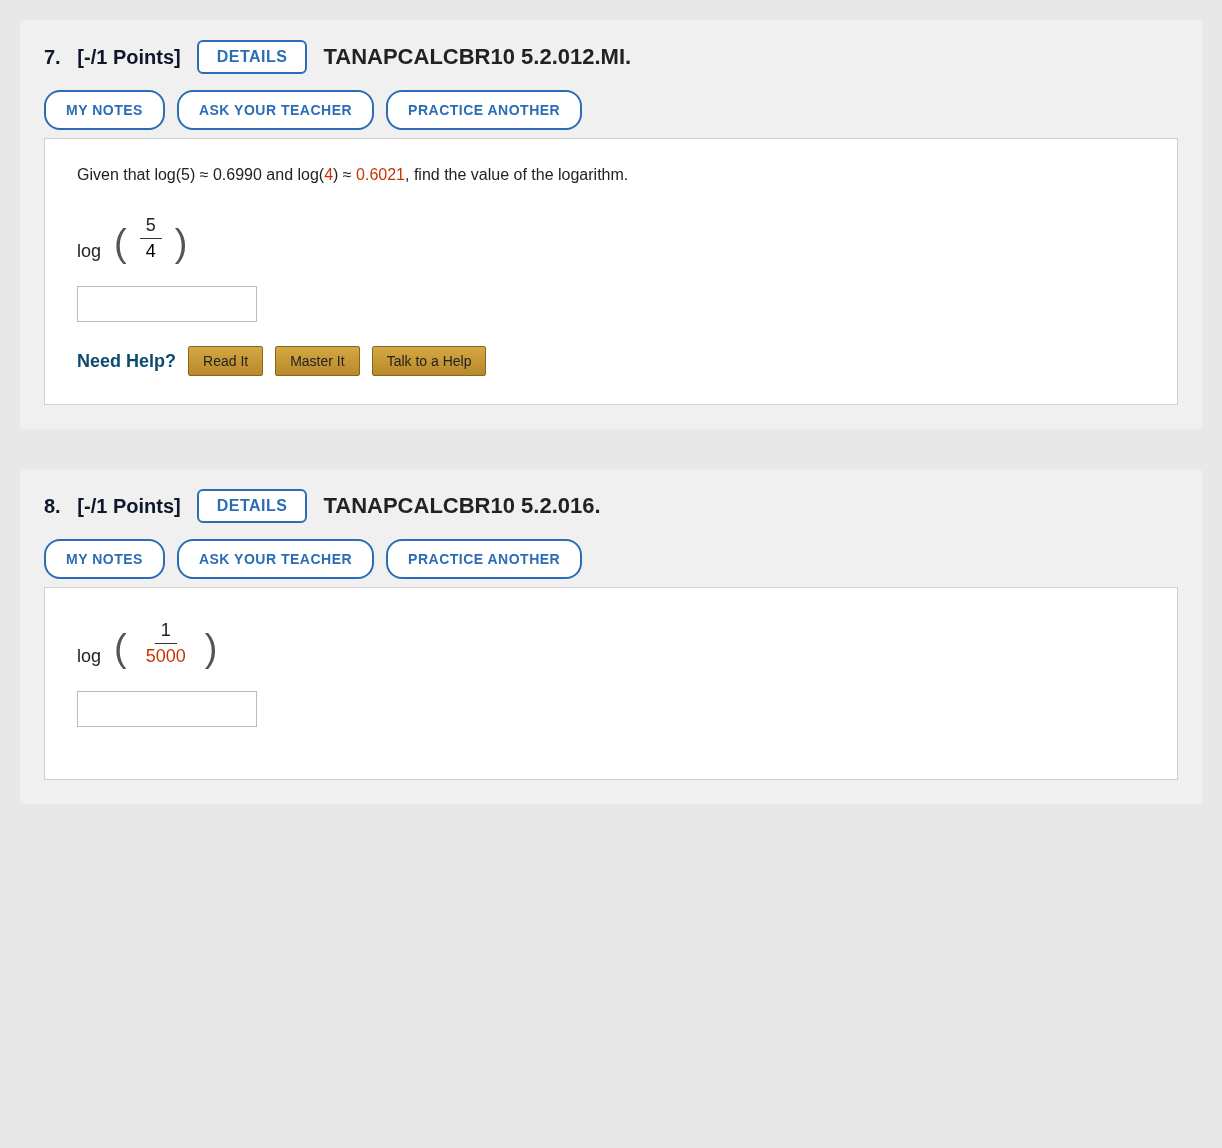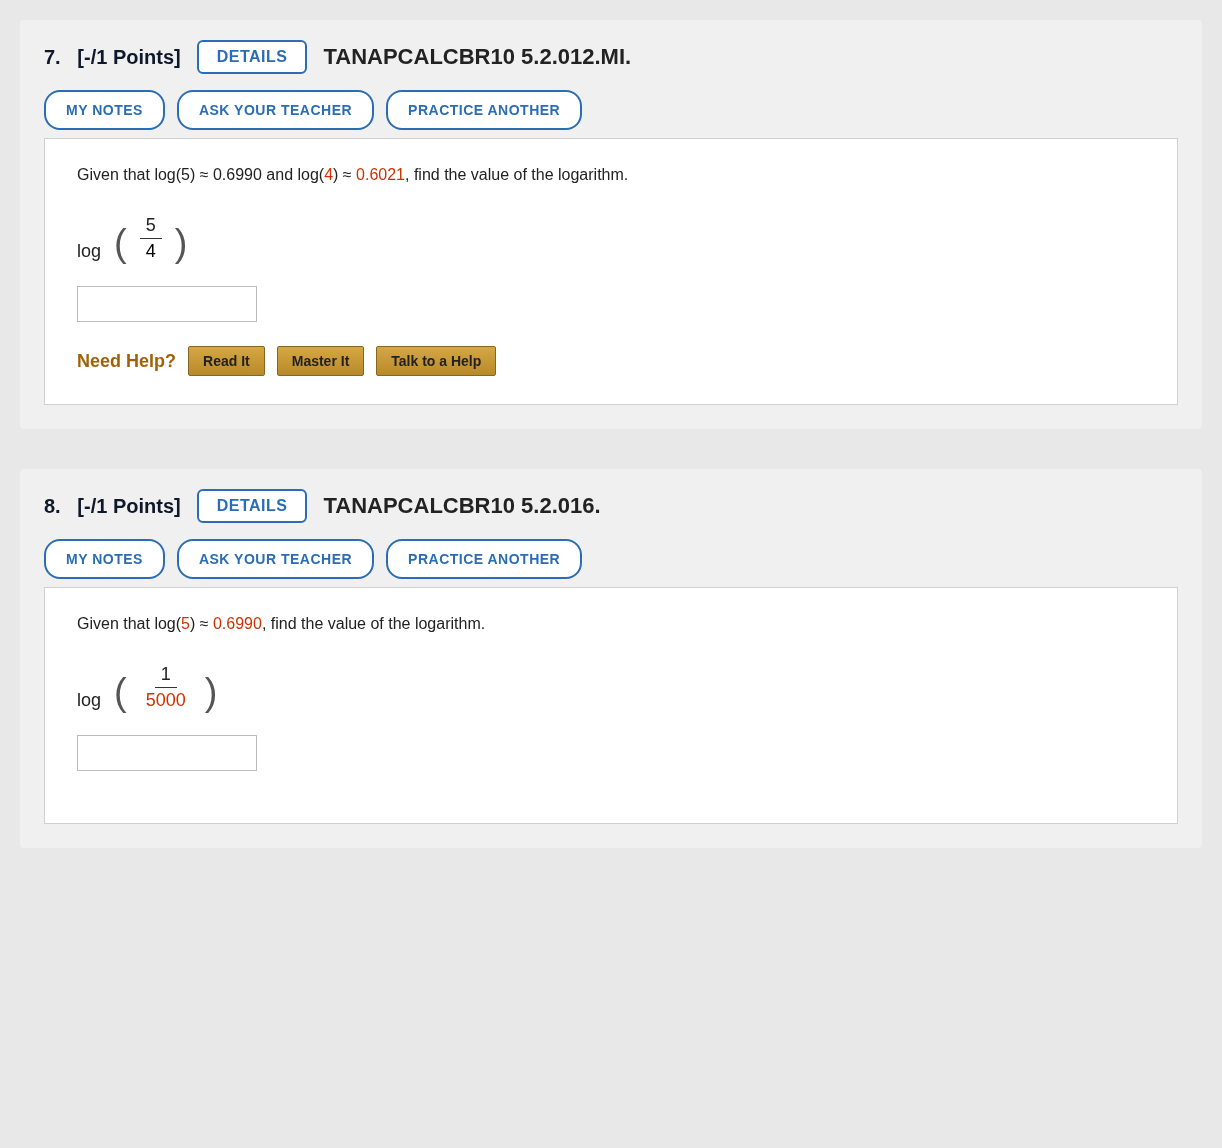--- a/index.html
+++ b/index.html
@@ -115,28 +115,28 @@
     }
     .need-help-row {
       display: flex;
       align-items: center;
       gap: 12px;
       margin-top: 8px;
     }
     .need-help-label {
       font-size: 18px;
       font-weight: bold;
-      color: #a16207;
+      color: #0c4a6e;
     }
     .help-btn {
       background: linear-gradient(to bottom, #d4a843, #b8892a);
       border: 1px solid #8a6520;
       color: #222;
       font-size: 14px;
-      font-weight: bold;
+      font-weight: normal;
       padding: 6px 14px;
       cursor: pointer;
       border-radius: 2px;
       text-align: center;
     }
     .paren-large {
       font-size: 38px;
       color: #555;
       line-height: 1;
       font-weight: 100;
@@ -192,23 +192,20 @@
     </span>
     <button class="details-btn">DETAILS</button>
     <span class="problem-code">TANAPCALCBR10 5.2.016.</span>
   </div>
   <div class="action-buttons">
     <button class="action-btn">MY NOTES</button>
     <button class="action-btn">ASK YOUR TEACHER</button>
     <button class="action-btn">PRACTICE ANOTHER</button>
   </div>
   <div class="content-area">
-    <div class="problem-text">
-      Given that log(<span class="red">5</span>) ≈ <span class="red">0.6990</span>, find the value of the logarithm.
-    </div>
     <div class="fraction-display">
       <span class="log-text">log</span>
       <span class="paren-large">(</span>
       <span class="frac-container">
         <span class="frac-num">1</span>
         <span class="frac-den red">5000</span>
       </span>
       <span class="paren-large">)</span>
     </div>
     <input class="answer-input" type="text" style="">

